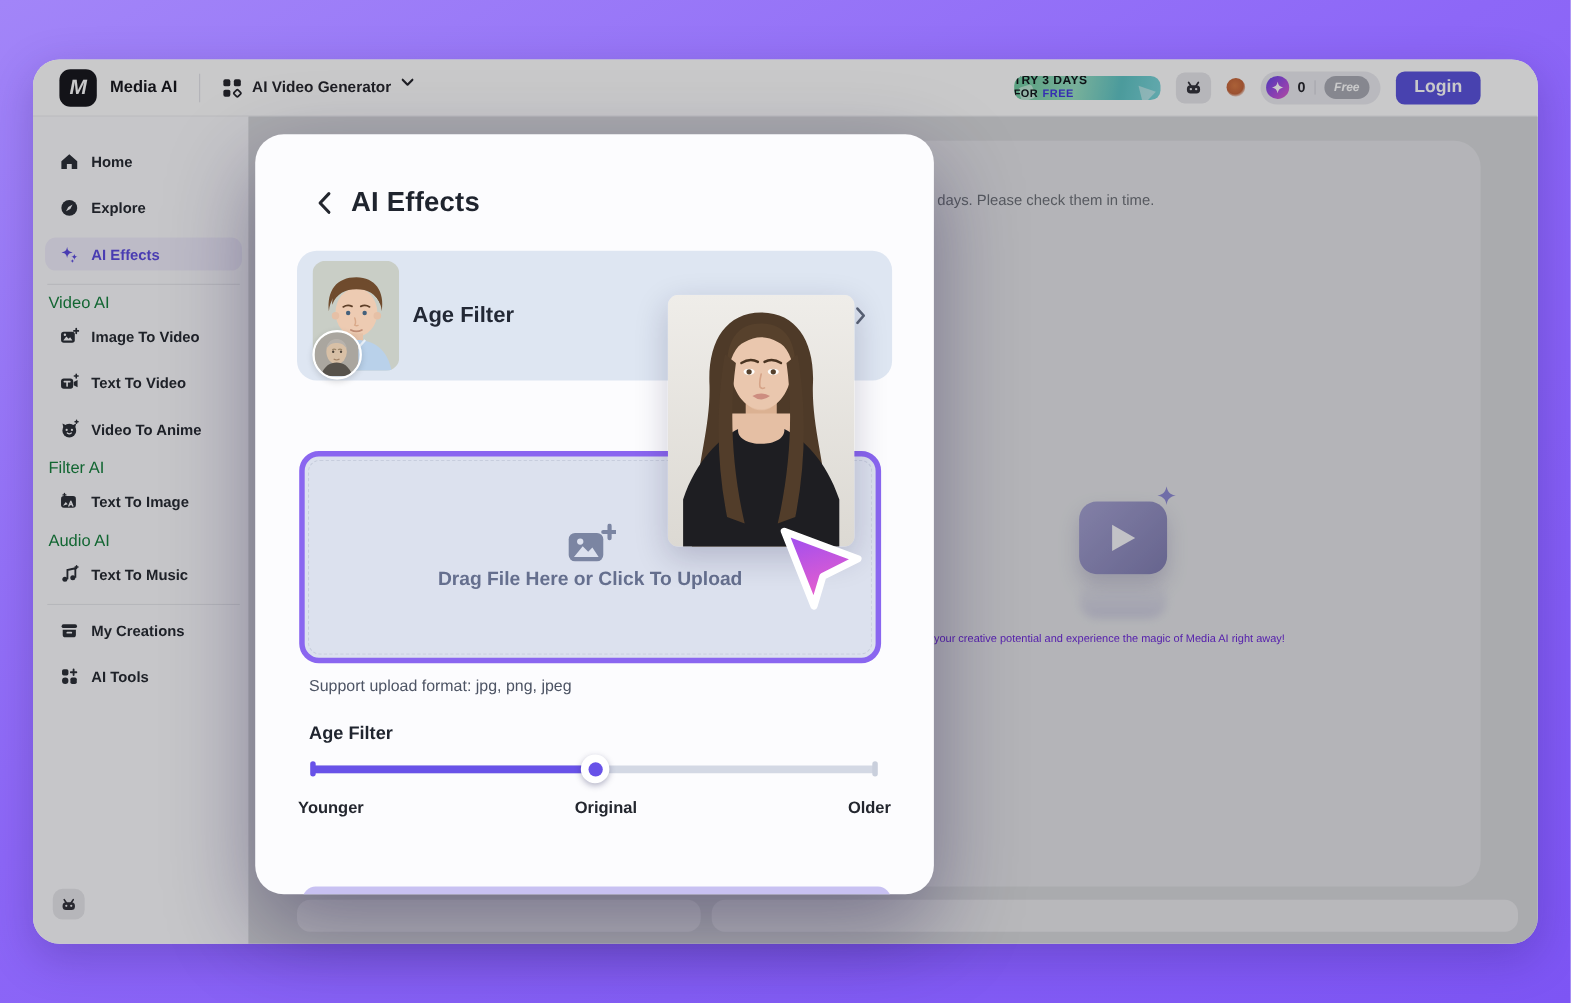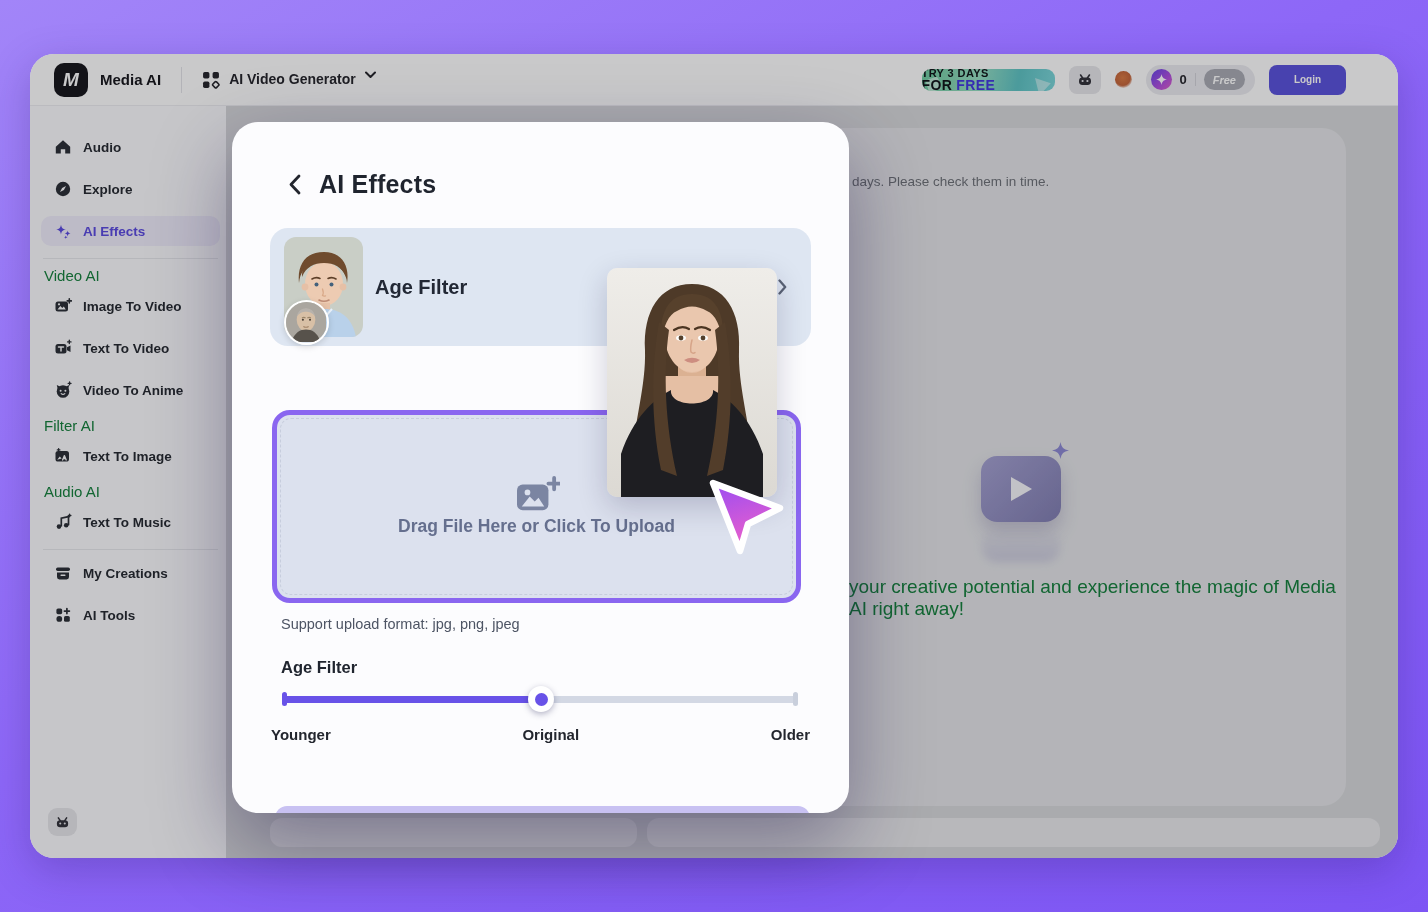--- a/index.html
+++ b/index.html
@@ -28,38 +28,38 @@
   .hdr-right { display:flex; align-items:center; gap:14px; }
   .promo { width:133px; height:22px; border-radius:9px; position:relative; overflow:hidden;
            background:linear-gradient(100deg,#6fcba0 0%, #97dfc2 42%, #5ec4c4 72%, #7cd6da 100%);
            display:flex; flex-direction:column; align-items:flex-start; justify-content:center; }
   .promo .deco1 { position:absolute; left:5px; top:9px; width:13px; height:13px;
                   background:rgba(255,255,255,.5); transform:rotate(-18deg); border-radius:3px; }
   .promo .deco2 { position:absolute; right:4px; top:7px; width:0; height:0;
                   border-left:14px solid rgba(255,255,255,.45); border-top:9px solid transparent;
                   border-bottom:9px solid transparent; transform:rotate(-14deg); }
   .promo-l1 { font-size:11px; font-weight:900; color:#101418; letter-spacing:.4px; line-height:12px; position:relative; }
-  .promo-l2 { font-size:14px; font-weight:900; color:#101418; letter-spacing:.4px; line-height:13px; position:relative; }
+  .promo-l2 { font-size:10px; font-weight:900; color:#101418; letter-spacing:.4px; line-height:13px; position:relative; }
   .promo-free { color:#4338e0; margin-left:4px; }
   .icon-btn { width:32px; height:28px; border-radius:8px; background:#e7e7eb;
               display:flex; align-items:center; justify-content:center; color:#32323a; cursor:pointer; }
   .avatar-dot { width:17px; height:17px; border-radius:50%;
                 background:radial-gradient(circle at 45% 40%, #d97a43 0%, #c4653a 55%, rgba(196,101,58,0) 78%); }
   .credits-pill { height:30px; border-radius:15px; background:#ebebf0; display:flex;
                   align-items:center; gap:8px; padding:0 10px 0 5px; cursor:pointer; }
   .credit-coin { width:21px; height:21px; border-radius:50%;
                  background:linear-gradient(135deg,#7048e8 10%, #b04fe0 60%, #e05fc8 100%);
                  display:flex; align-items:center; justify-content:center; }
   .credit-num { font-size:13px; font-weight:700; color:#26262c; }
   .pill-sep { width:1px; height:13px; background:#d2d2d9; }
   .plan-badge { height:21px; border-radius:11px; background:#a9abb4; color:#fff;
                 font-size:11px; font-style:italic; font-weight:700; display:flex;
                 align-items:center; padding:0 9px; }
   .login-btn { width:77px; height:30px; border-radius:8px; background:#5a52dd; color:#fff;
-               font-size:10px; font-weight:700; display:flex; align-items:center;
+               font-size:16px; font-weight:700; display:flex; align-items:center;
                justify-content:center; cursor:pointer; }
 
   
   .sidebar { position:absolute; left:0; top:52px; bottom:0; width:196px; background:#fcfcfe;
              padding:26px 6px 0 11px; }
   .side-item { height:30px; border-radius:10px; display:flex; align-items:center; gap:11px;
                padding:0 8px 0 13px; margin-bottom:12px; color:#2b2f36; cursor:pointer; }
   .side-item .lbl { font-size:13.5px; font-weight:700; color:#262a31; }
   .side-item.active { background:#f0edfc; color:#5b4be0; }
   .side-item.active .lbl { color:#5b4be0; }
@@ -74,21 +74,21 @@
            background:#e4e5e8; border-radius:24px; }
   .notice { position:absolute; left:606px; top:46px; font-size:13.5px; color:#6e7178; }
   .play-illo { position:absolute; left:735px; top:328px; width:80px; height:66px; border-radius:16px;
                background:linear-gradient(135deg,#a5a2d2 0%, #817eb2 100%);
                display:flex; align-items:center; justify-content:center;
                box-shadow:0 10px 18px rgba(90,85,140,.25); }
   .play-sparkle { position:absolute; left:806px; top:314px; }
   .play-reflect { position:absolute; left:735px; top:400px; width:80px; height:34px; border-radius:16px;
                   background:linear-gradient(180deg,#9996c6, rgba(153,150,198,0));
                   opacity:.35; filter:blur(4px); transform:scaleY(-1); }
-  .tagline { position:absolute; left:603px; top:448px; font-size:19px; color:#15803d; }
+  .tagline { position:absolute; left:603px; top:448px; font-size:10px; color:#6d28d9; }
   .bcard { position:absolute; top:712px; height:29px; border-radius:12px; background:#e9e9ec; }
   .bcard.left { left:44px; width:367px; }
   .bcard.right { left:421px; width:733px; }
   .float-robot { position:absolute; left:18px; top:754px; width:29px; height:28px; border-radius:9px;
                  background:#e7e7eb; display:flex; align-items:center; justify-content:center;
                  color:#32323a; cursor:pointer; }
 
   .dim-overlay { position:absolute; inset:0; background:rgba(8,8,14,.22); z-index:5; }
 
   
@@ -191,21 +191,21 @@
         </div>
         <div class="login-btn">Login</div>
       </div>
     </div>
 
     <div class="sidebar">
       <div class="side-item">
         <svg class="sicon" viewBox="0 0 18 18">
             <path d="M9 2.2 L16.2 8.7 V15.6 H11.2 V11.2 H6.8 V15.6 H1.8 V8.7 Z" fill="currentColor"></path>
           </svg>
-        <span class="lbl">Audio</span>
+        <span class="lbl">Home</span>
       </div>
       <div class="side-item">
         <svg class="sicon" viewBox="0 0 18 18">
             <circle cx="9" cy="9" r="7.2" fill="currentColor"></circle>
             <path d="M12 6 L9.9 9.9 L6 12 L8.1 8.1 Z" class="cut"></path>
           </svg>
         <span class="lbl">Explore</span>
       </div>
       <div class="side-item active">
         <svg class="sicon" viewBox="0 0 18 18">

